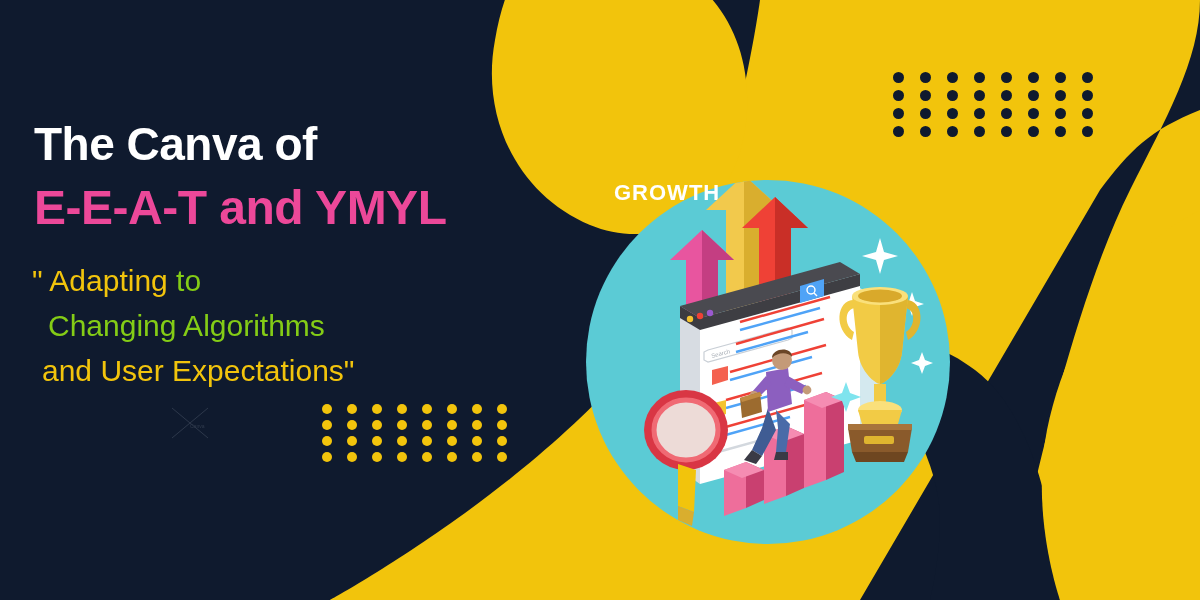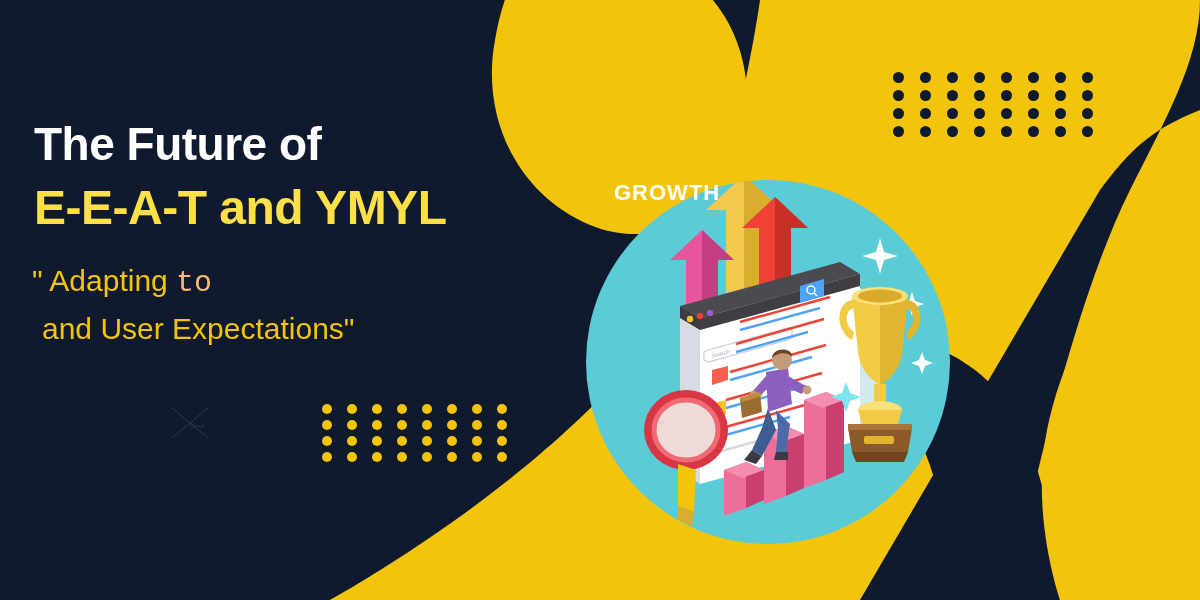--- a/index.html
+++ b/index.html
@@ -18,31 +18,31 @@
   #content{ position:absolute; left:0; top:0; width:600px; height:600px; z-index:40; }
 
   #title-1{
     position:absolute; left:34px; top:117px;
     font-size:46px; font-weight:bold; letter-spacing:-0.5px;
     color:#FFFFFF; white-space:nowrap;
   }
   #title-2{
     position:absolute; left:34px; top:180px;
     font-size:48px; font-weight:bold; letter-spacing:-0.5px;
-    color:#fde047; white-space:nowrap;
+    color:#ec4899; white-space:nowrap;
   }
 
   #subtitle{
     position:absolute; left:32px; top:258px;
     font-size:30px; font-weight:500; line-height:45px;
     white-space:nowrap;
   }
   .sub-line{ display:block; }
   .sub-y{ color:#F2C40C; }
-  .sub-w{ color:#fdba74;font-family:Liberation Mono, monospace; }
+  .sub-w{ color:#84cc16; }
   #sub-line-2{ padding-left:16px; }
   #sub-line-3{ padding-left:10px; }
 
   #cta-button{
     position:absolute; left:32px; top:458px;
     width:186px; height:36px; border:none; cursor:pointer;
     background:#F2C40C; border-radius:18px;
     color:#0F1A2E; font-family:"Liberation Sans", sans-serif;
     font-size:15px; font-weight:bold; letter-spacing:0.6px;
   }
@@ -338,26 +338,27 @@
       <span class="dot" style="background: rgb(242, 196, 12);"></span>
     </div>
 
   <svg id="watermark" width="70" height="40" viewBox="0 0 70 40">
     <path d="M 4 4 L 40 34 M 40 4 L 4 34" stroke="#98A2B0" stroke-width="1" fill="none"></path>
     <text x="22" y="24" font-family="Liberation Sans, sans-serif" font-size="5" fill="#98A2B0">Canva</text>
   </svg>
 
   <div id="content">
 
-    <h1 id="title-1">The Future of</h1>
+    <h1 id="title-1">The Canva of</h1>
 
     <h1 id="title-2">E-E-A-T and YMYL</h1>
 
     <div id="subtitle">
       <span class="sub-line" id="sub-line-1">
         <span class="sub-y">" Adapting </span><span class="sub-w">to</span>
       </span>
+      <span class="sub-line sub-w" id="sub-line-2">Changing Algorithms</span>
       <span class="sub-line sub-y" id="sub-line-3">and User Expectations"</span>
     </div>
 
   </div>
 
 </div>
 
 </body></html>

